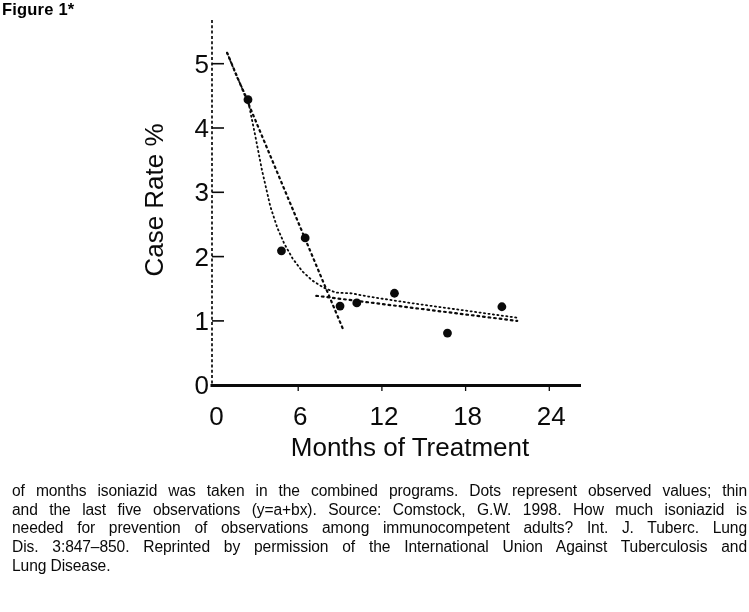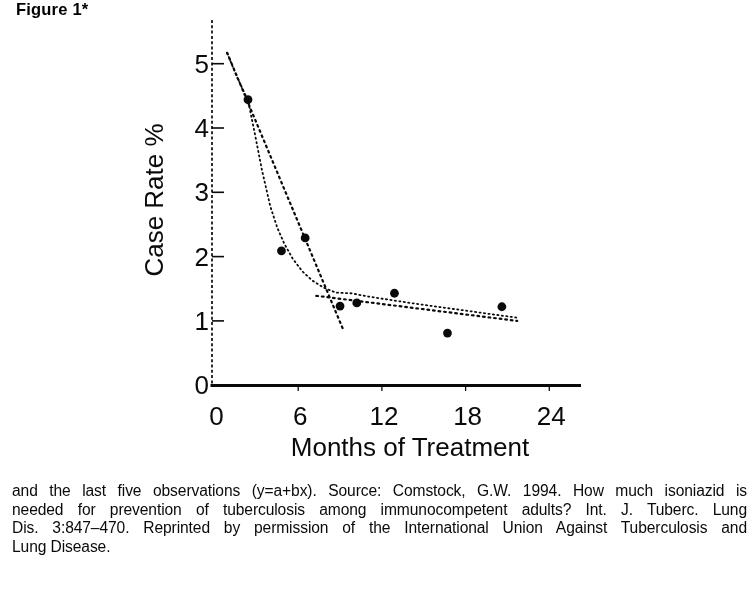--- a/index.html
+++ b/index.html
@@ -1,21 +1,21 @@
 <!DOCTYPE html>
 <html><head>
 <meta charset="utf-8">
 <style>
   html,body{margin:0;padding:0}
   body{
     width:749px;height:612px;background:#ffffff;position:relative;overflow:hidden;
     font-family:"Liberation Sans",sans-serif;color:#000;
   }
   .fig-label{
-    position:absolute;left:16px;top:0;font-weight:bold;font-size:16.5px;letter-spacing:.2px;color:#000;
+    position:absolute;left:2px;top:0;font-weight:bold;font-size:16.5px;letter-spacing:.2px;color:#000;
   }
   #chart{position:absolute;left:0;top:0}
   #chart text{font-family:"Liberation Sans",sans-serif;fill:#0a0a0a}
   .caption{
     position:absolute;left:2px;top:482px;width:745px;
     font-size:15.6px;line-height:18.7px;letter-spacing:-0.1px;color:#0a0a0a;
   }
   .cap-line{text-align:justify;text-align-last:justify}
   .cap-line.hang{padding-left:10px}
   .cap-line.last{text-align-last:left}
@@ -58,17 +58,18 @@
     <circle cx="356.78999999999996" cy="302.89599999999996" r="4.4" fill="#0a0a0a"></circle>
     <circle cx="394.455" cy="293.251" r="4.4" fill="#0a0a0a"></circle>
     <circle cx="447.465" cy="333.11699999999996" r="4.4" fill="#0a0a0a"></circle>
     <circle cx="501.87" cy="306.754" r="4.4" fill="#0a0a0a"></circle>
     <polyline points="227.1,52.8 236.8,76.6 248.0,100.4 255.0,134.4 261.9,169.8 270.3,206.4 277.3,227.7 284.3,243.7 292.6,258.5 302.4,271.4 312.1,280.4 323.3,287.5 335.9,292.6 351.2,293.3 367.9,296.5 388.9,299.7 409.8,302.9 437.7,306.8 465.6,310.6 493.5,314.5 517.2,317.7" fill="none" stroke="#0a0a0a" stroke-width="1.8" stroke-dasharray="1.2 3.3" stroke-linecap="round"></polyline>
     <polyline points="227.1,52.8 342.8,328.6" fill="none" stroke="#0a0a0a" stroke-width="2.2" stroke-dasharray="1.7 3.9" stroke-linecap="round"></polyline>
     <polyline points="316.3,295.8 517.2,320.9" fill="none" stroke="#0a0a0a" stroke-width="2.2" stroke-dasharray="1.7 3.9" stroke-linecap="round"></polyline>
   </svg>
 
 <div id="caption" class="caption">
-    <div class="cap-line hang">and the last five observations (y=a+bx). Source: Comstock, G.W. 1994. How much isoniazid is</div>
-    <div class="cap-line hang">needed for prevention of tuberculosis among immunocompetent adults? Int. J. Tuberc. Lung</div>
-    <div class="cap-line hang">Dis. 3:847–470. Reprinted by permission of the International Union Against Tuberculosis and</div>
+    <div class="cap-line hang">of months isoniazid was taken in the combined programs. Dots represent observed values; thin</div>
+    <div class="cap-line hang">and the last five observations (y=a+bx). Source: Comstock, G.W. 1998. How much isoniazid is</div>
+    <div class="cap-line hang">needed for prevention of observations among immunocompetent adults? Int. J. Tuberc. Lung</div>
+    <div class="cap-line hang">Dis. 3:847–850. Reprinted by permission of the International Union Against Tuberculosis and</div>
     <div class="cap-line hang last">Lung Disease.</div>
   </div>
 
 </body></html>

